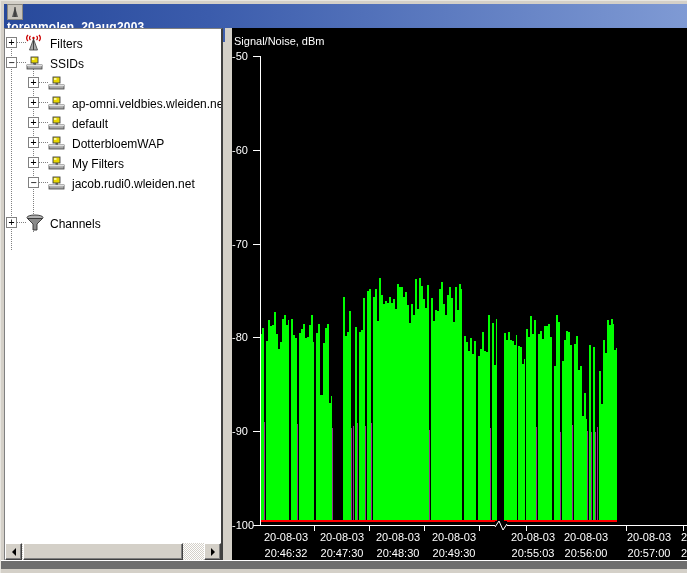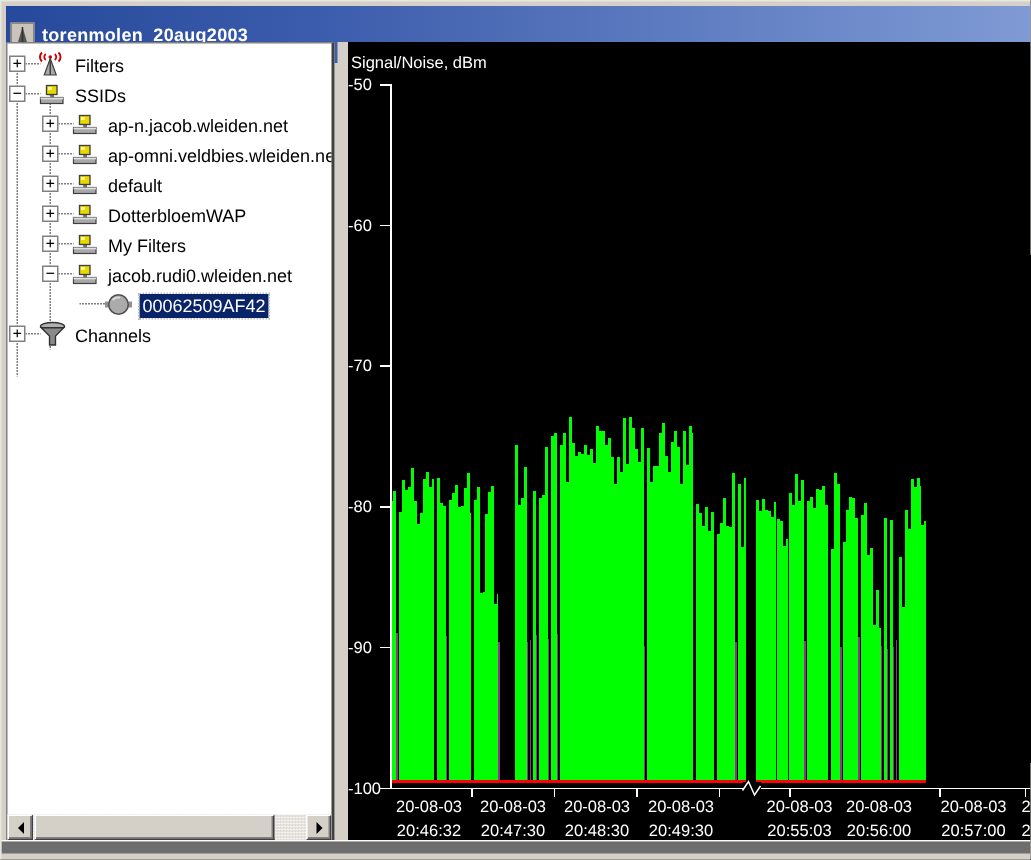--- a/index.html
+++ b/index.html
@@ -7,21 +7,21 @@
   body { font-family:"Liberation Sans","DejaVu Sans",sans-serif; font-size:11px; }
 
   #window {
     position:relative; width:687px; height:573px;
     background:#D4D0C8; overflow:hidden;
     border-top:1px solid #E8E6E0; border-left:1px solid #E8E6E0;
   }
   #titlebar {
     position:absolute; left:3px; top:3px; right:0; height:38px;
     background:linear-gradient(to right,#27499B 0%,#3B5CAC 30%,#7F9AD4 100%);
-    display:flex; align-items:center; padding-left:3px;
+    display:flex; padding-left:3px;flex-direction:column;
   }
   #title-icon {
     width:16px; height:16px; margin-right:5px;
     background:#C8C4BC; border:1px solid #8A8880;
     display:flex; align-items:center; justify-content:center;
   }
   #title-text { color:#FFFFFF; font-weight:bold; font-size:12px; letter-spacing:0.2px; white-space:nowrap; }
 
   
   #tree-panel {
@@ -124,21 +124,20 @@
       <div class="tree-row" style="top:44px">
         <div class="guide-h" style="left:28px;top:9px;width:16px"></div>
         <div class="expander" style="left:23px">+</div>
         <div class="tree-icon" style="left:43px"><svg width="18" height="18" viewBox="0 0 18 18">
             <rect x="1" y="11" width="15" height="4" fill="#A8A8A8" stroke="#404040" stroke-width="0.8"></rect>
             <rect x="1" y="11" width="15" height="1.2" fill="#E0E0E0"></rect>
             <rect x="7.5" y="8" width="2.5" height="3" fill="#707070"></rect>
             <rect x="5" y="3" width="7" height="6" fill="#E8D800" stroke="#404040" stroke-width="0.9"></rect>
             <rect x="6" y="4" width="2.5" height="2" fill="#FFF8A0"></rect>
           </svg></div>
-        <span class="tree-label" style="left:65px">ap-n.jacob.wleiden.net</span>
       </div>
       <div class="tree-row" style="top:64px">
         <div class="guide-h" style="left:28px;top:9px;width:16px"></div>
         <div class="expander" style="left:23px">+</div>
         <div class="tree-icon" style="left:43px"><svg width="18" height="18" viewBox="0 0 18 18">
             <rect x="1" y="11" width="15" height="4" fill="#A8A8A8" stroke="#404040" stroke-width="0.8"></rect>
             <rect x="1" y="11" width="15" height="1.2" fill="#E0E0E0"></rect>
             <rect x="7.5" y="8" width="2.5" height="3" fill="#707070"></rect>
             <rect x="5" y="3" width="7" height="6" fill="#E8D800" stroke="#404040" stroke-width="0.9"></rect>
             <rect x="6" y="4" width="2.5" height="2" fill="#FFF8A0"></rect>
@@ -185,30 +184,20 @@
         <div class="guide-h" style="left:28px;top:9px;width:16px"></div>
         <div class="expander" style="left:23px">−</div>
         <div class="tree-icon" style="left:43px"><svg width="18" height="18" viewBox="0 0 18 18">
             <rect x="1" y="11" width="15" height="4" fill="#A8A8A8" stroke="#404040" stroke-width="0.8"></rect>
             <rect x="1" y="11" width="15" height="1.2" fill="#E0E0E0"></rect>
             <rect x="7.5" y="8" width="2.5" height="3" fill="#707070"></rect>
             <rect x="5" y="3" width="7" height="6" fill="#E8D800" stroke="#404040" stroke-width="0.9"></rect>
             <rect x="6" y="4" width="2.5" height="2" fill="#FFF8A0"></rect>
           </svg></div>
         <span class="tree-label" style="left:65px">jacob.rudi0.wleiden.net</span>
-      </div>
-      <div class="tree-row" style="top:164px">
-        <div class="guide-h" style="left:48px;top:9px;width:18px"></div>
-        <div class="tree-icon" style="left:65px"><svg width="18" height="18" viewBox="0 0 18 18">
-            <rect x="0" y="7" width="3" height="4" fill="#909090"></rect>
-            <rect x="15" y="7" width="3" height="4" fill="#909090"></rect>
-            <circle cx="9" cy="9" r="6.5" fill="#ABABAB" stroke="#505050" stroke-width="1"></circle>
-            <path d="M5,6 a5,5 0 0 1 5,-1.5" stroke="#D8D8D8" fill="none" stroke-width="1.4"></path>
-          </svg></div>
-        <span class="tree-label selected" style="left:88px">00062509AF42</span>
       </div>
       <div class="tree-row" style="top:184px">
         <div class="guide-h" style="left:6px;top:9px;width:16px"></div>
         <div class="expander" style="left:1px">+</div>
         <div class="tree-icon" style="left:21px"><svg width="18" height="18" viewBox="0 0 18 18">
             <ellipse cx="9" cy="3.5" rx="8" ry="2.5" fill="#B0B0B0" stroke="#303030" stroke-width="0.9"></ellipse>
             <path d="M1.5,4.5 L7,10 L7,16 L11,16 L11,10 L16.5,4.5 Z" fill="#8A8A8A" stroke="#303030" stroke-width="0.9"></path>
           </svg></div>
         <span class="tree-label" style="left:43px">Channels</span>
       </div>

